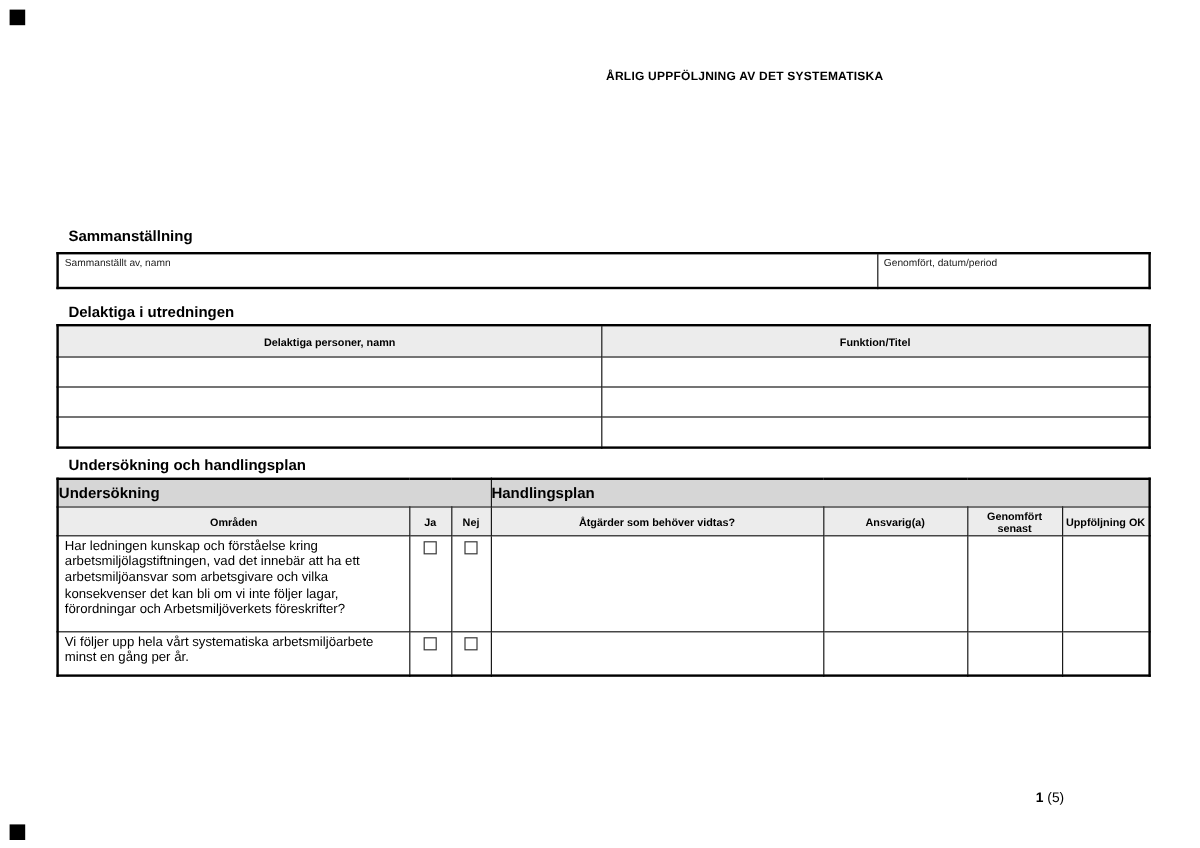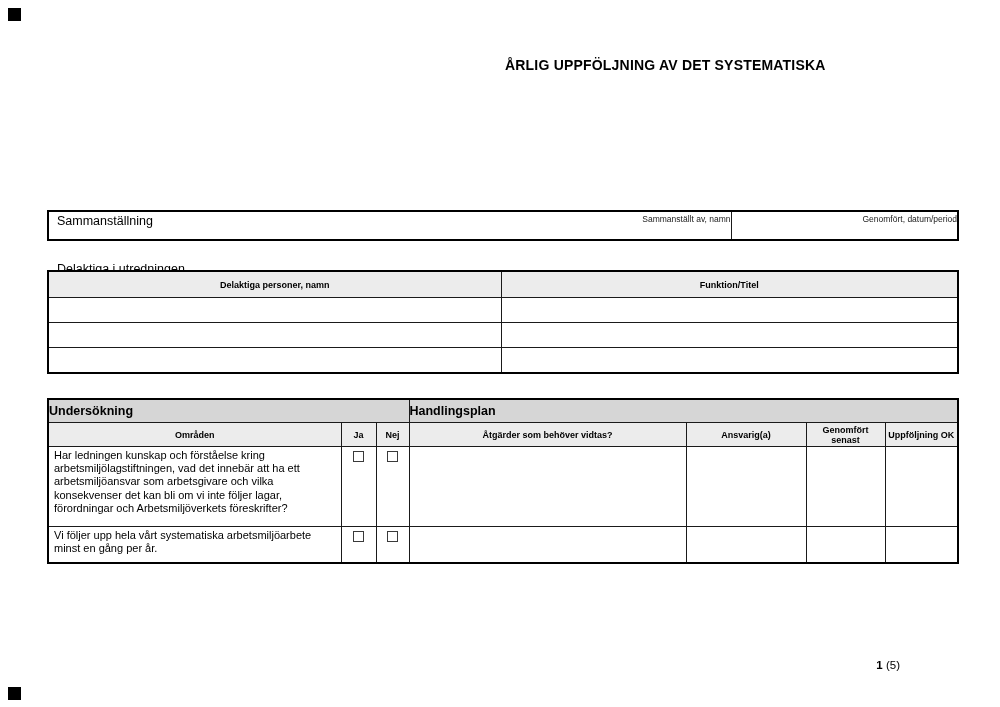--- a/index.html
+++ b/index.html
@@ -6,37 +6,37 @@
   .page {
     position:relative; width:1000px; height:707px; background:#ffffff;
     font-family:"Liberation Sans", sans-serif; color:#000; overflow:hidden;
   }
   .reg-mark { position:absolute; width:13px; height:13px; background:#000; }
   .reg-top { left:8px; top:8px; }
   .reg-bottom { left:8px; top:687px; }
 
   .form-title {
     position:absolute; left:505px; top:57px; width:400px;
-    font-size:14px; font-weight:bold; line-height:16.5px; letter-spacing:0.2px;
+    font-size:10px; font-weight:bold; line-height:16.5px; letter-spacing:0.2px;
   }
   .section-heading {
-    position:absolute; left:57px; font-size:12.5px; font-weight:normal;margin-top:24px;
+    position:absolute; left:57px; font-size:12.5px; font-weight:bold;
   }
   .h-sammanstallning { top:190px; }
-  .h-delaktiga { top:238px; }
+  .h-delaktiga { top:253px; }
   .h-undersokning { top:381px; }
 
   table.tbl {
     position:absolute; left:47px; border-collapse:collapse; table-layout:fixed;
     width:910px; border:2px solid #000;
   }
   .tbl td, .tbl th { border:1px solid #1a1a1a; padding:0; vertical-align:top; overflow:hidden; }
 
   
-  .tbl-summary { top:210px;text-align:right; }
+  .tbl-summary { top:210px; }
   .tbl-summary td { height:27px; }
   .field-label {
     display:block; font-size:8.5px; color:#1a1a1a; padding:2px 0 0 5px;
     font-weight:normal; line-height:10px;
   }
 
   
   .tbl-participants { top:270px; }
   .tbl-participants th {
     background:#ececec; height:25px; font-size:9px; font-weight:bold;
@@ -61,21 +61,21 @@
   .checkbox {
     width:11px; height:11px; border:1.5px solid #3a3a3a; background:#fff;
     margin:4px auto 0 auto; box-sizing:border-box;
   }
   .r1 td { height:76px; }
   .r2 td { height:30px; }
   .r3 td { height:46px; }
   .r4 td { height:32px; }
 
   .page-number {
-    position:absolute; left:850px; top:659px; width:100px; text-align:right;
+    position:absolute; left:850px; top:659px; width:100px; text-align:center;
     font-size:11.5px; padding-right:50px; box-sizing:border-box;
   }
   .page-number .num { font-weight:bold; }
 </style>
 </head>
 <body>
 
 <div class="page">
 
   <div class="reg-mark reg-top"></div>

